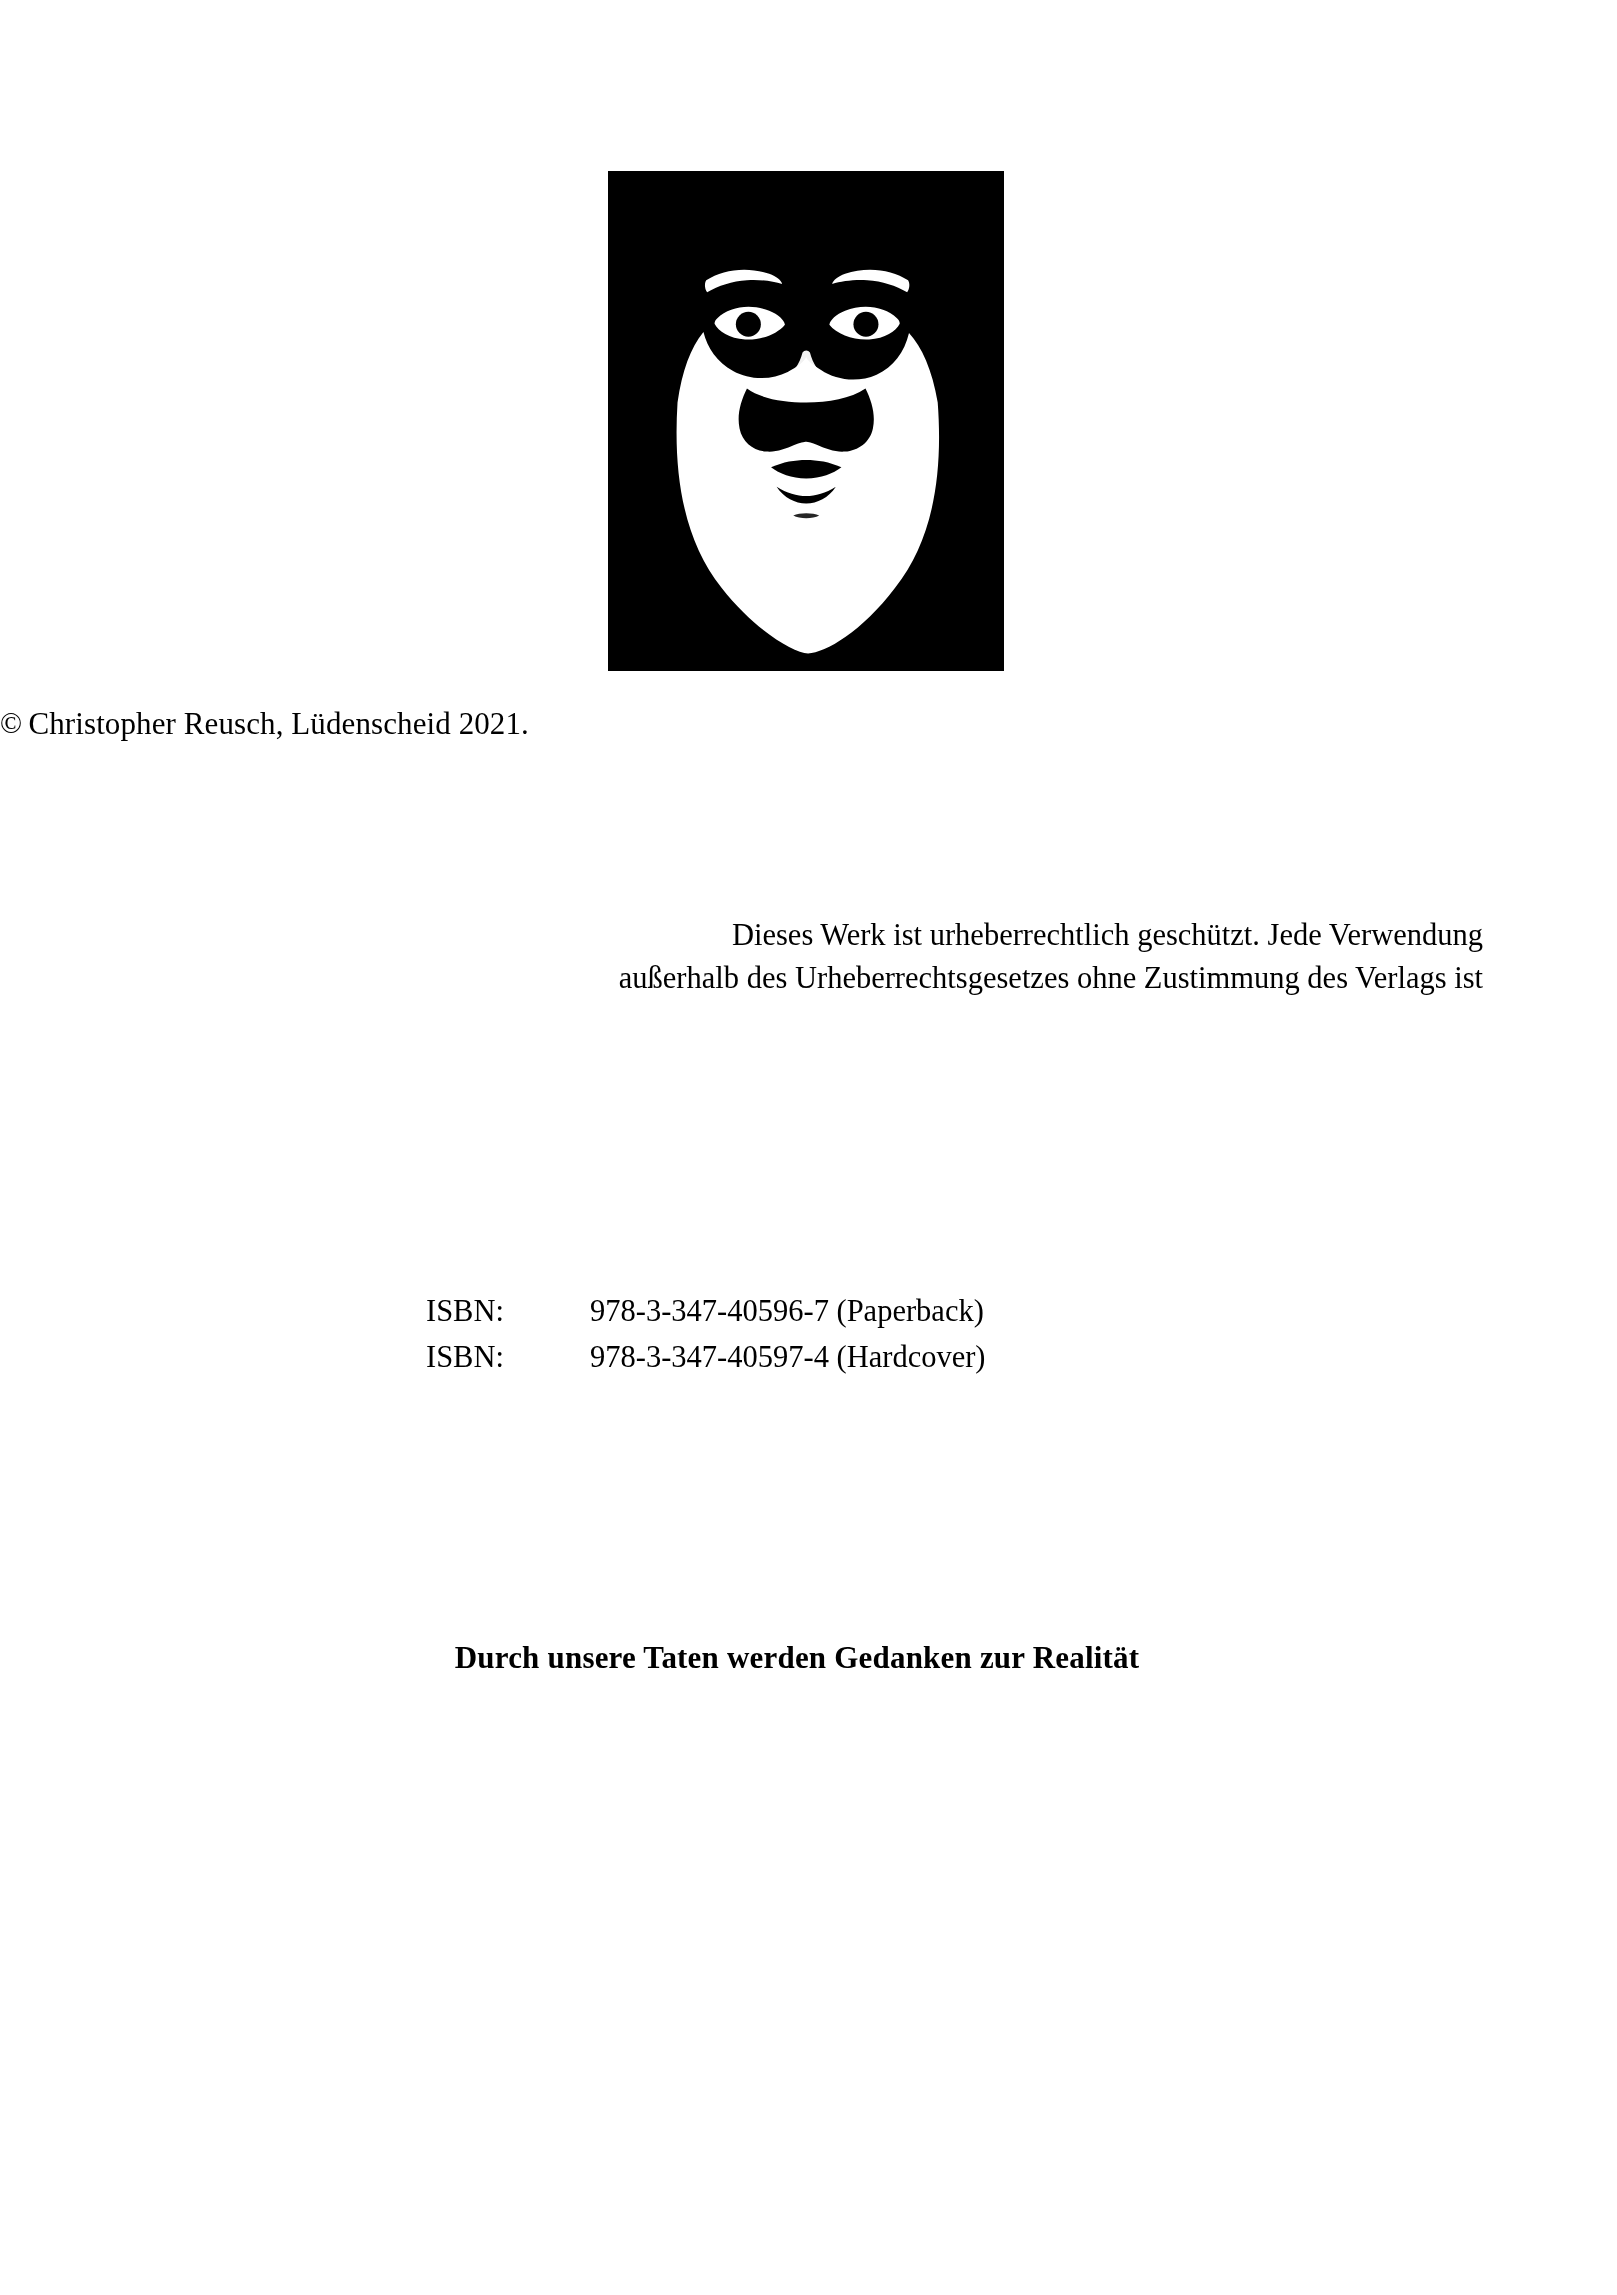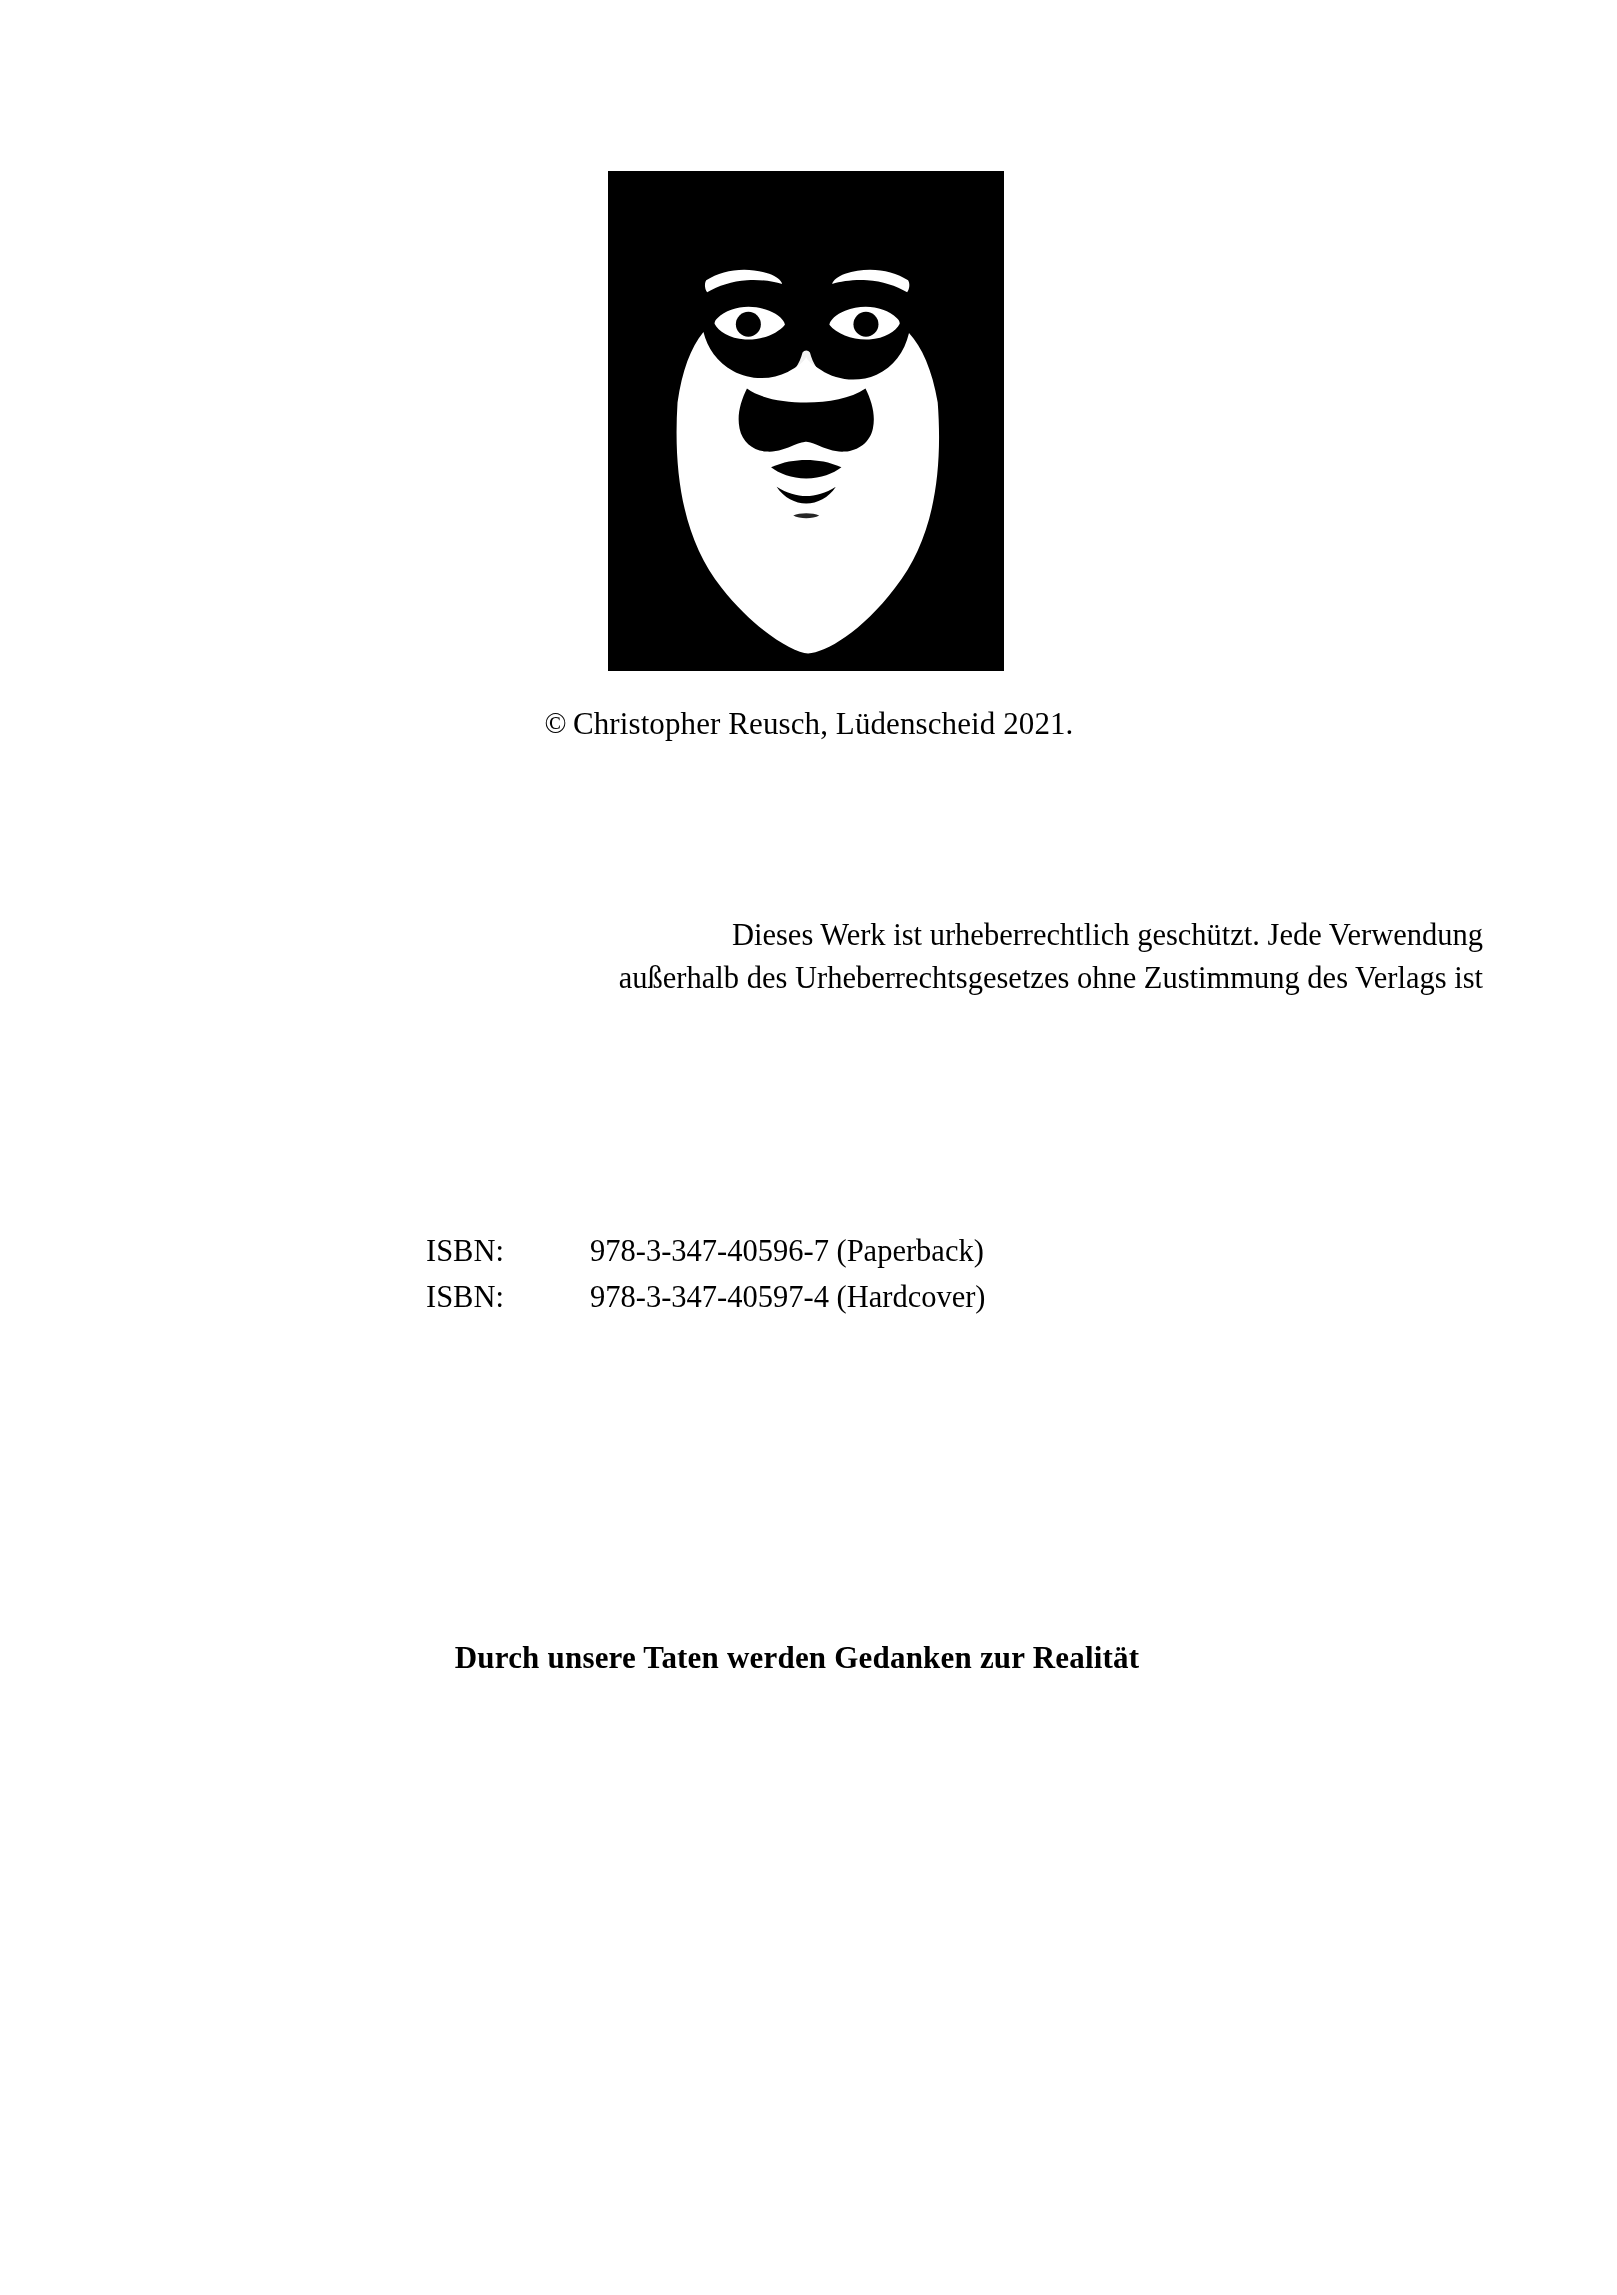--- a/index.html
+++ b/index.html
@@ -48,21 +48,20 @@
     height: 500px;
     display: block;
   }
 
   
   .copyright-block {
     position: absolute;
     left: 0;
     top: 703px;
     width: 1618px;
-    text-align: center;
     font-size: 31px;
     line-height: 1.33;
     letter-spacing: 0.1px;
   }
   .copyright-block .line {
     display: block;
     white-space: nowrap;
   }
   .copy-sym {
     font-size: 29px;
@@ -78,21 +77,21 @@
     font-size: 30.5px;
     line-height: 1.40;
   }
   .rights-block .line {
     display: block;
   }
 
   .isbn-block {
     position: absolute;
     left: 426px;
-    top: 1228px;
+    top: 1288px;
     width: 925px;
     font-size: 30.5px;
     line-height: 1.52;
     text-align: left;
   }
   .isbn-row {
     display: block;
     white-space: nowrap;
   }
   .isbn-label {

